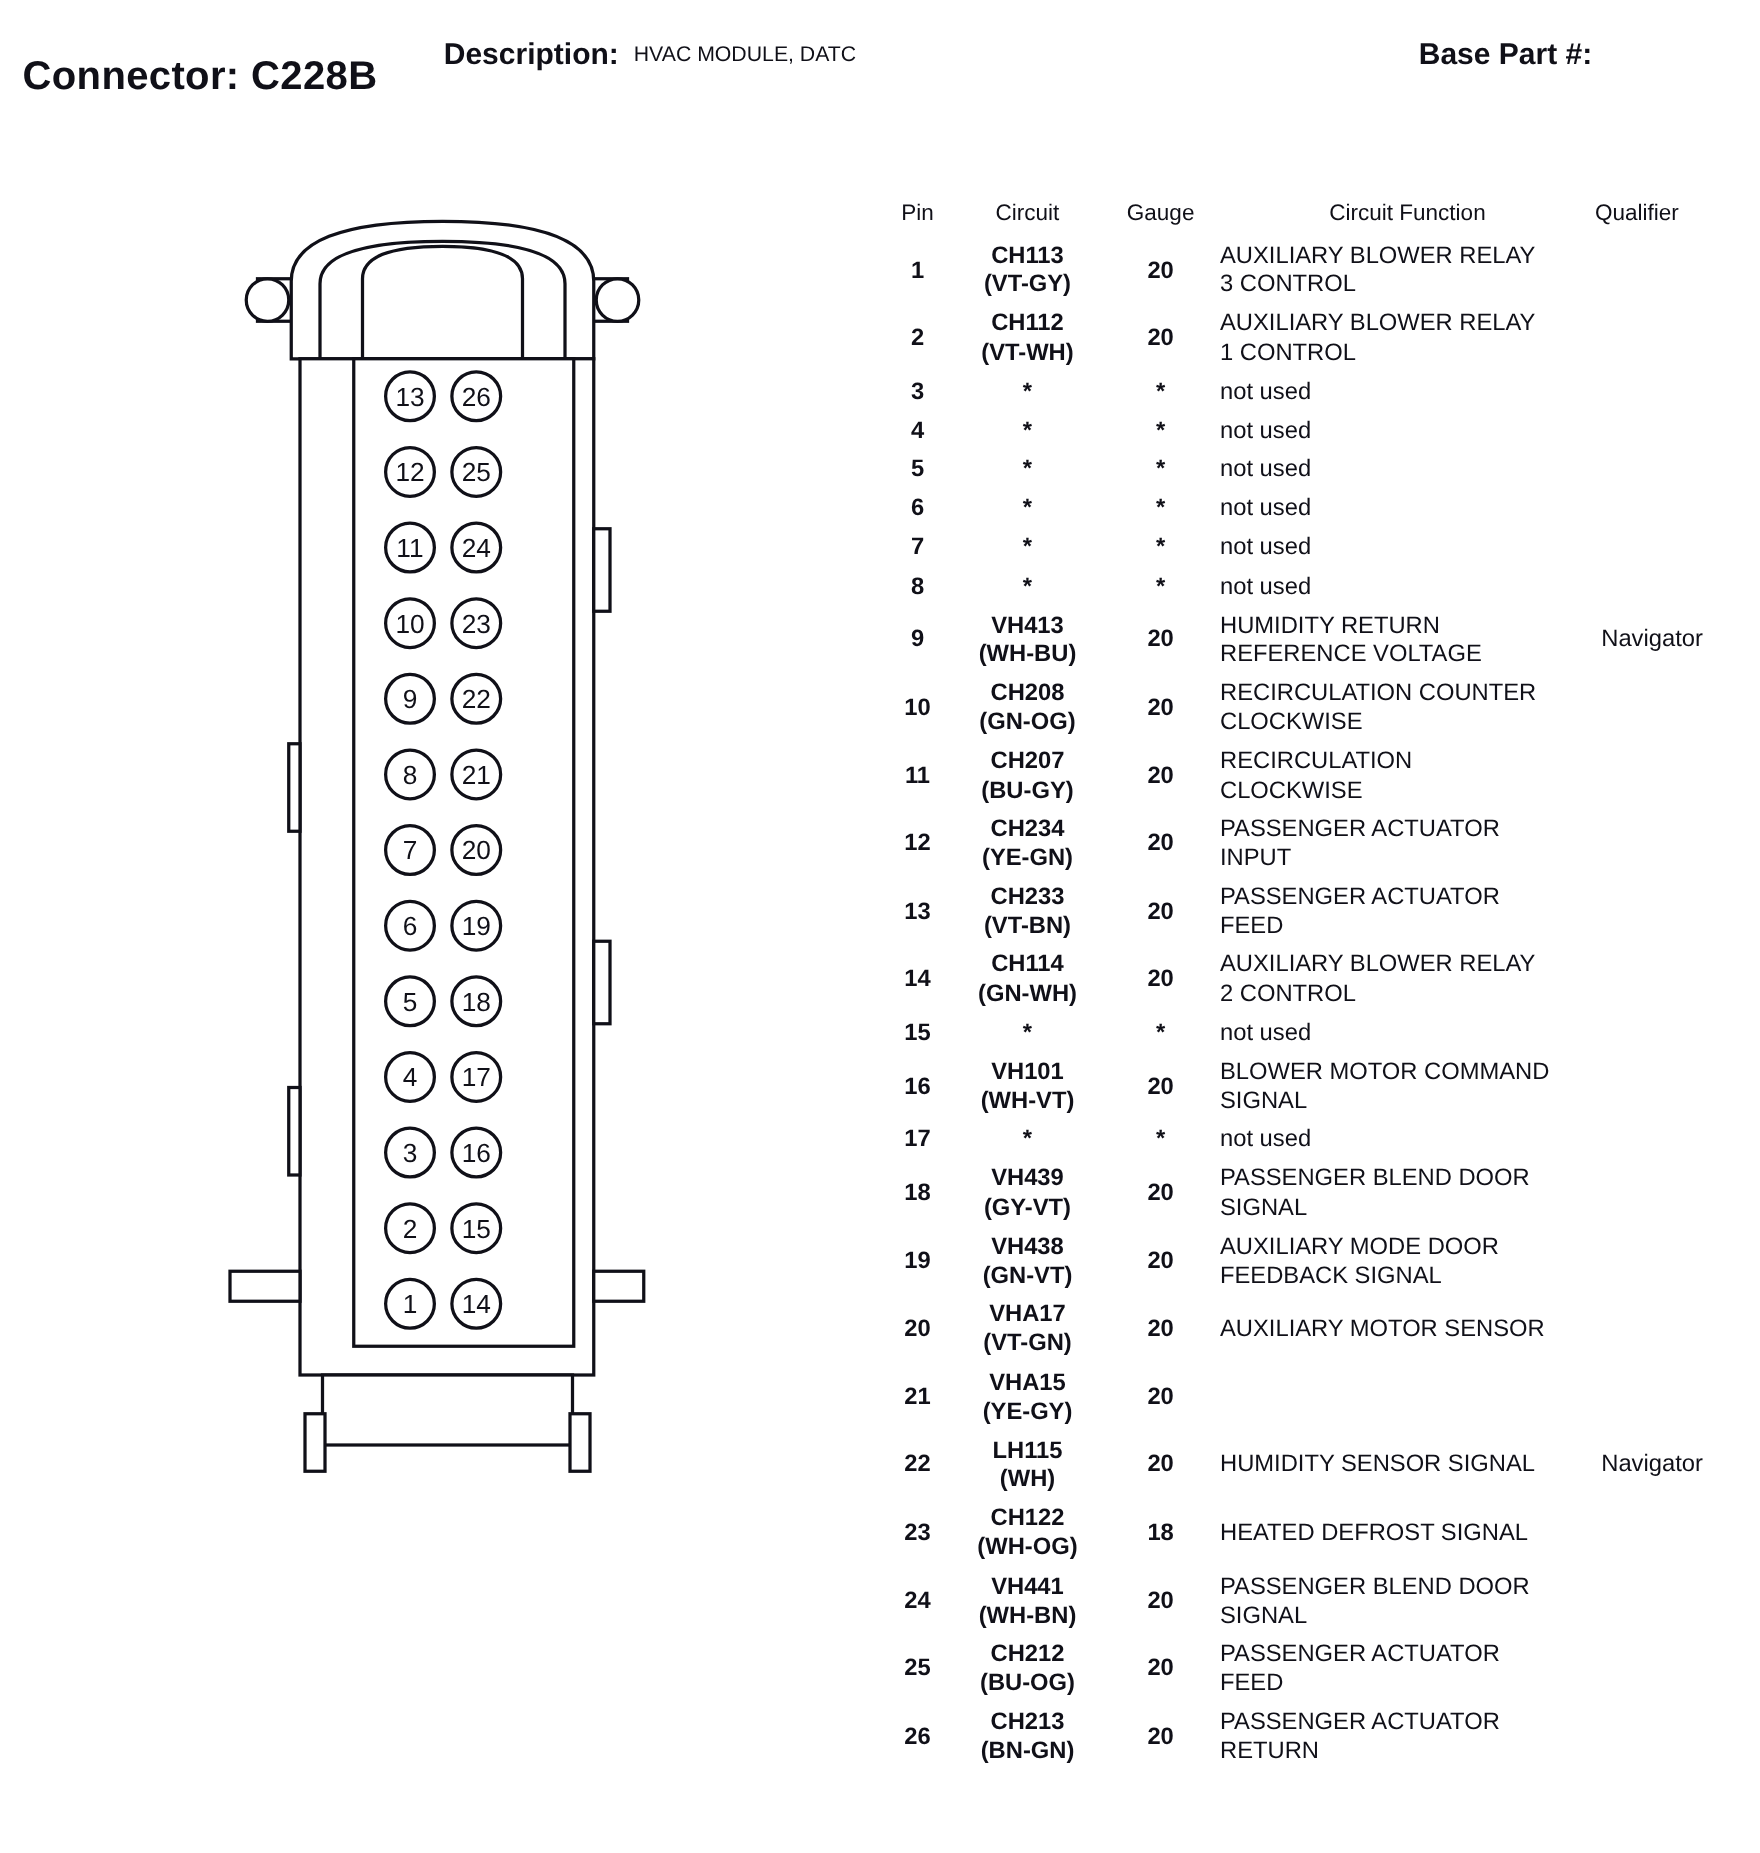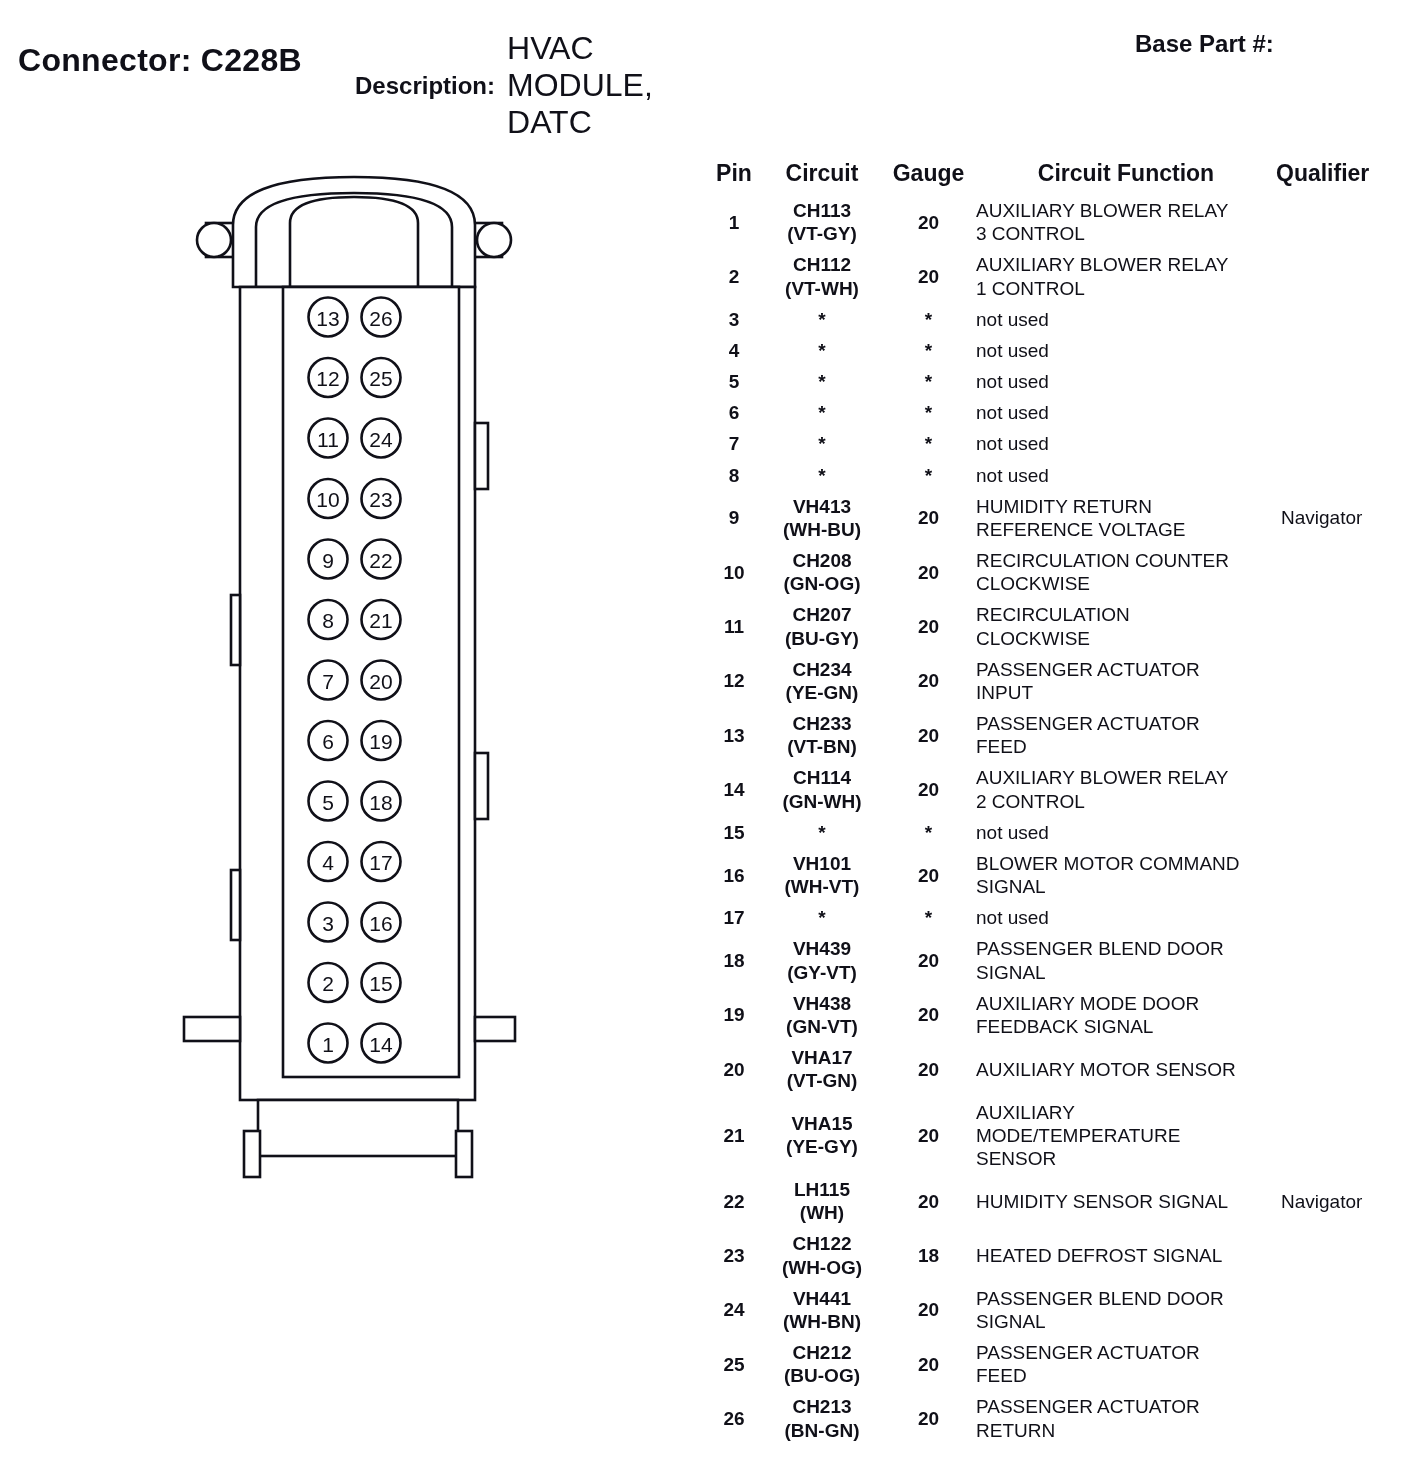--- a/index.html
+++ b/index.html
@@ -11,21 +11,21 @@
   }
   .page { position:relative; width:1408px; height:1482px; overflow:hidden; background:#fff; }
 
   
   .title {
     position:absolute; left:18px; top:42px;
     font-size:32px; font-weight:bold; letter-spacing:0.3px;
   }
   .hdr-block { position:absolute; display:flex; flex-direction:row; align-items:center; gap:12px; }
   .hdr-label { font-size:24px; font-weight:bold; }
-  .hdr-value { font-size:32px; }
+  .hdr-value { font-size:17px; }
   .blk-desc    { left:355px;  top:30px; width:330px; }
   .blk-harness { left:788px;  top:30px; width:160px; }
   .blk-base    { left:1135px; top:30px; align-items:center; }
 
   
   .connector-wrap { position:absolute; left:178px; top:165px; width:340px; height:1020px; }
   .connector-svg  { display:block; }
   .connector-svg .line { fill:#ffffff; stroke:#101018; stroke-width:2.6; }
   .connector-svg .open { fill:none;    stroke:#101018; stroke-width:2.6; }
   .connector-svg circle.pin { fill:#ffffff; stroke:#101018; stroke-width:2.6; }
@@ -35,21 +35,21 @@
     text-anchor:middle; dominant-baseline:central;
   }
 
   
   .pin-table { position:absolute; left:705px; top:158px; width:700px; }
   .thead, .trow {
     display:grid;
     grid-template-columns:58px 118px 95px 300px 129px;
     align-items:center;
   }
-  .thead { font-size:23px; font-weight:bold; padding:2px 0 8px 0; }
+  .thead { font-size:18px; font-weight:normal; padding:2px 0 8px 0; }
   .thead .h { text-align:center; }
   .thead .h.qual { text-align:left; }
   .trow { font-size:19px; line-height:1.22; padding:4px 0; }
   .cell.c-pin     { text-align:center; font-weight:bold; }
   .cell.c-circuit { text-align:center; font-weight:bold; }
   .cell.c-gauge   { text-align:center; font-weight:bold; }
   .cell.c-func    { text-align:left; white-space:pre-line; }
   .cell.c-qual    { text-align:left; padding-left:5px; }
 </style>
 </head>
@@ -366,23 +366,20 @@
           <div class="cell c-func">AUXILIARY MOTOR SENSOR</div>
           <div class="cell c-qual"></div>
         </div>
         <div class="trow">
           <div class="cell c-pin">21</div>
           <div class="cell c-circuit">
             <div>VHA15</div>
             <div>(YE-GY)</div>
           </div>
           <div class="cell c-gauge">20</div>
-          <div class="cell c-func">AUXILIARY
-MODE/TEMPERATURE
-SENSOR</div>
           <div class="cell c-qual"></div>
         </div>
         <div class="trow">
           <div class="cell c-pin">22</div>
           <div class="cell c-circuit">
             <div>LH115</div>
             <div>(WH)</div>
           </div>
           <div class="cell c-gauge">20</div>
           <div class="cell c-func">HUMIDITY SENSOR SIGNAL</div>

